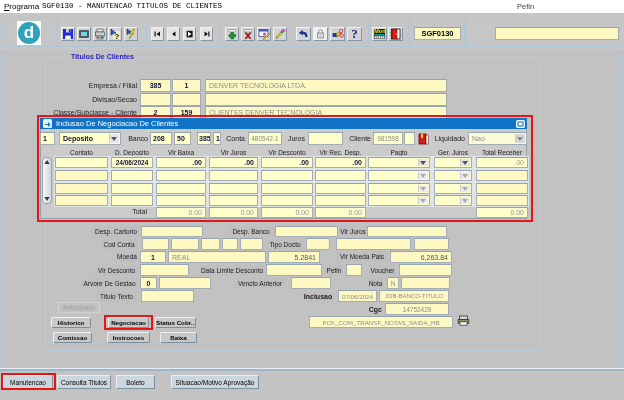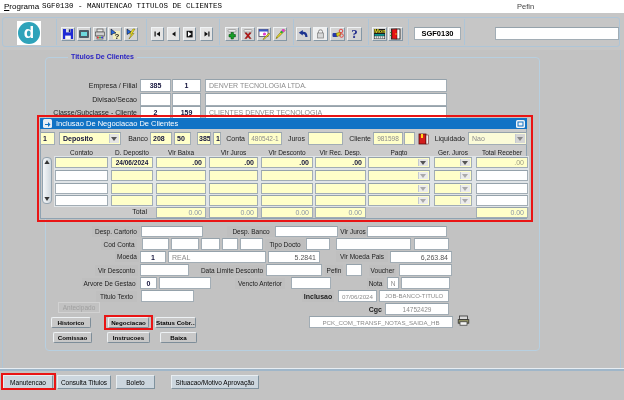--- a/index.html
+++ b/index.html
@@ -1,21 +1,21 @@
 <!DOCTYPE html>
 <html><head>
 <meta charset="utf-8">
 <style>
 html,body{margin:0;padding:0;}
 body{width:624px;height:400px;position:relative;overflow:hidden;
   font-family:"Liberation Sans",sans-serif;background:#c3c3c3;}
 .a{position:absolute;}
 .lab{position:absolute;font-size:7px;color:#1c1c1c;text-align:right;white-space:nowrap;line-height:13px;height:13px;}
 .chip{position:absolute;font-size:6.5px;color:#1c1c1c;text-align:center;white-space:nowrap;background:#bfbfbf;line-height:11px;height:11px;}
-.f{position:absolute;background:#ffffff;border:1px solid #a2adb5;border-top-color:#95a2ab;box-sizing:border-box;font-size:7px;line-height:11px;white-space:nowrap;overflow:hidden;}
+.f{position:absolute;background:#fef9c3;border:1px solid #a2adb5;border-top-color:#95a2ab;box-sizing:border-box;font-size:7px;line-height:11px;white-space:nowrap;overflow:hidden;}
 .fy{position:absolute;background:#ffffc9;border:1px solid #a2adb5;border-top-color:#95a2ab;box-sizing:border-box;font-size:7px;line-height:11px;white-space:nowrap;overflow:hidden;}
 .bold{font-weight:bold;color:#14143c;}
 .grey{color:#8c8c8c;}
 .ctr{text-align:center;}
 .rt{text-align:right;}
 .btn{position:absolute;background:#c8c8c8;border:1px solid;border-color:#edf1f4 #7d8d99 #7d8d99 #edf1f4;border-radius:2px;box-sizing:border-box;font-size:6.2px;font-weight:bold;color:#000;text-align:center;white-space:nowrap;overflow:hidden;}
 .tbtn{position:absolute;background:#d3d3d3;border:1px solid;border-color:#f0f3f5 #8497a6 #8497a6 #f0f3f5;box-sizing:border-box;}
 .div{position:absolute;width:1px;background:#aec5d7;}
 .hdr{position:absolute;font-size:6.5px;color:#1c1c1c;text-align:center;white-space:nowrap;}
 .red{position:absolute;border:2px solid #e91414;box-sizing:border-box;}

